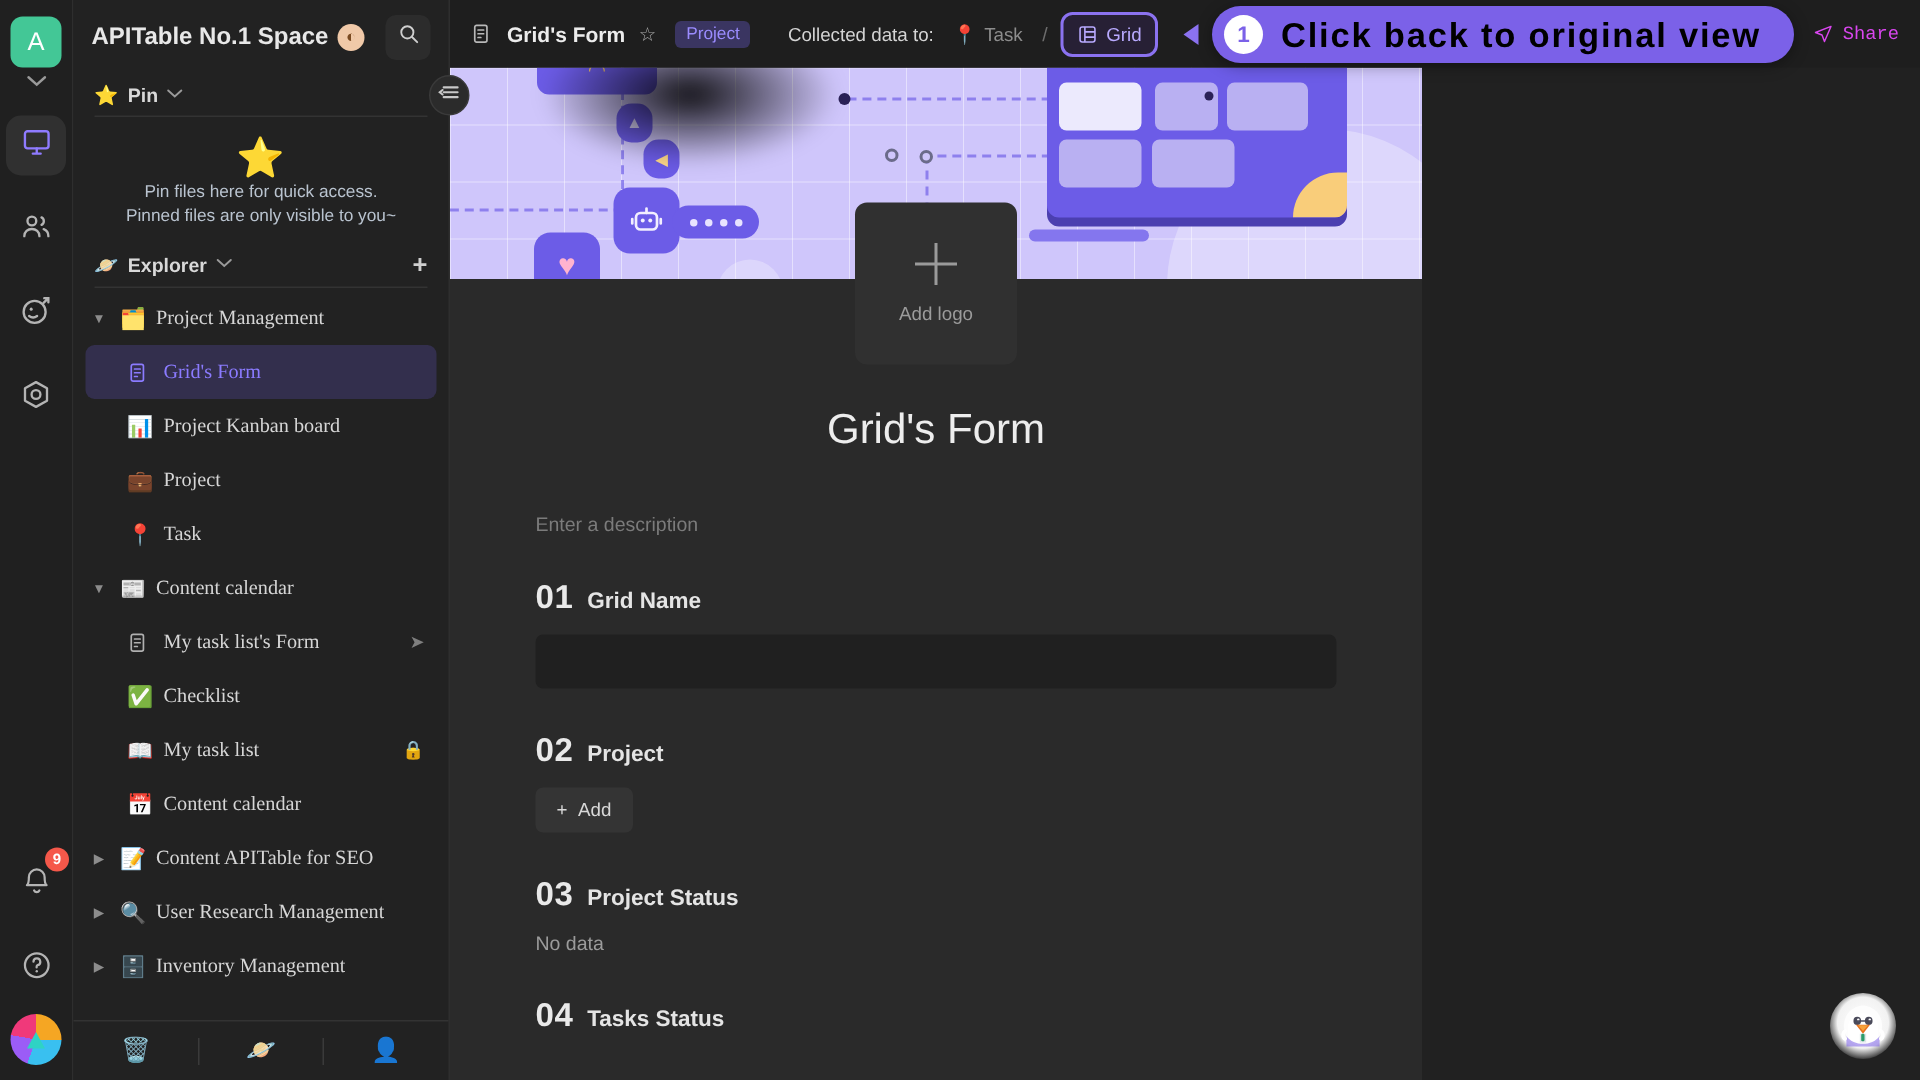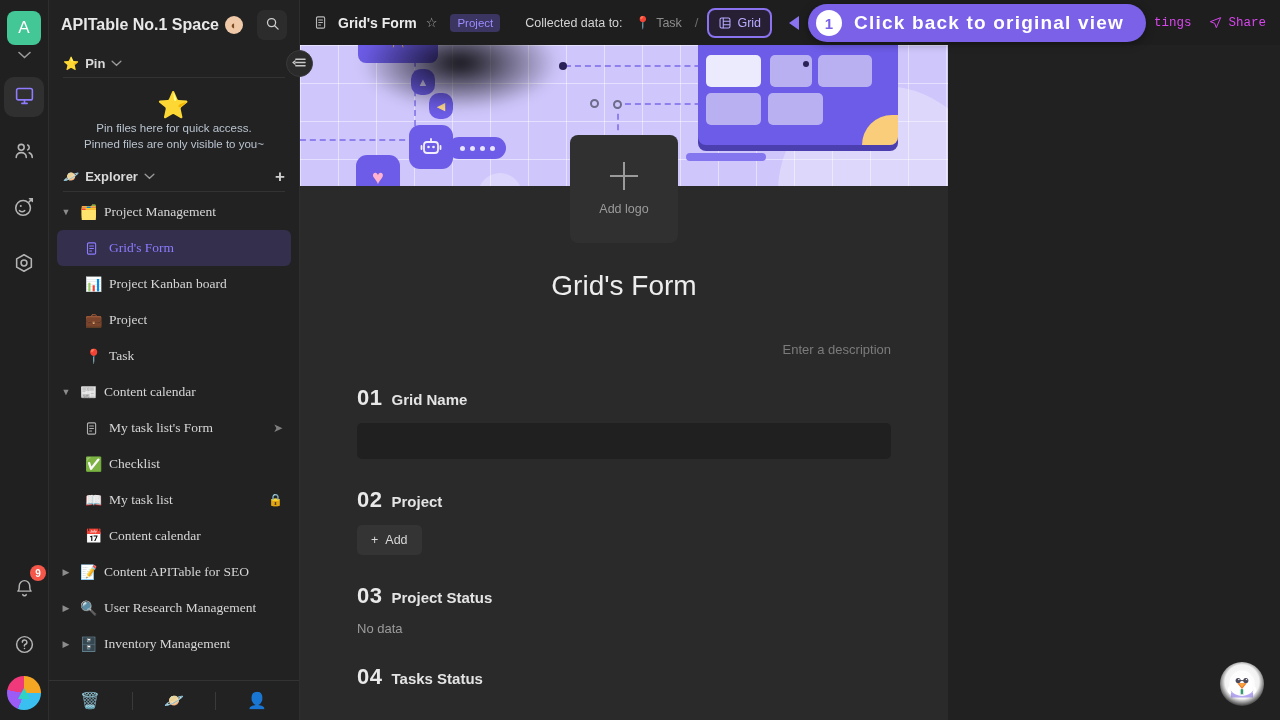--- a/index.html
+++ b/index.html
@@ -137,21 +137,21 @@
 
   .callout {
     position: absolute; left: 508px; top: 4px; height: 38px;
     background: #7b61e8; border-radius: 19px; display: flex; align-items: center;
     gap: 12px; padding: 0 22px 0 8px; z-index: 60; box-shadow: 0 2px 10px rgba(0,0,0,.35);
   }
   .callout-num {
     width: 26px; height: 26px; border-radius: 50%; background: #ffffff; color: #7b61e8;
     font-size: 15px; font-weight: 700; display: flex; align-items: center; justify-content: center;
   }
-  .callout-txt { color: #ffffff; font-size: 19px; font-weight: 700; letter-spacing: 1.2px; white-space: nowrap; }
+  .callout-txt { color: #000000; font-size: 23px; font-weight: 700; letter-spacing: 1.2px; white-space: nowrap; }
 
   
   .form-wrap { flex: 1; display: flex; background: #212121; overflow: hidden; }
   .form-panel { width: 648px; background: #2a2a2a; position: relative; }
   .banner { height: 141px; position: relative; overflow: hidden; background: #cfc6fb; }
   .grid-bg {
     position: absolute; inset: 0;
     background-image: linear-gradient(to right, rgba(255,255,255,.45) 1px, transparent 1px),
                       linear-gradient(to bottom, rgba(255,255,255,.45) 1px, transparent 1px);
     background-size: 38px 38px;
@@ -189,21 +189,21 @@
   .logo-plus { width: 28px; height: 28px; position: relative; }
   .logo-plus:before, .logo-plus:after {
     content: ""; position: absolute; background: #9a9a9a;
   }
   .logo-plus:before { left: 13px; top: 0; width: 2px; height: 28px; }
   .logo-plus:after { top: 13px; left: 0; height: 2px; width: 28px; }
   .logo-label { color: #9b9b9b; font-size: 12.5px; }
 
   .form-body { padding: 0 57px; }
   .form-title { text-align: center; color: #ededed; font-size: 28px; margin-top: 84px; }
-  .form-desc { color: #7b7b7b; font-size: 13px; margin-top: 40px; text-align: right; }
+  .form-desc { color: #7b7b7b; font-size: 13px; margin-top: 40px; }
   .q { margin-top: 28px; }
   .q-head { display: flex; align-items: baseline; gap: 9px; }
   .q-num { color: #e9e9e9; font-size: 22px; font-weight: 700; letter-spacing: .5px; }
   .q-lbl { color: #e4e4e4; font-size: 15px; font-weight: 700; }
   .q-input { margin-top: 12px; height: 36px; background: #202020; border-radius: 5px; }
   .q-add {
     margin-top: 12px; display: inline-flex; align-items: center; gap: 7px;
     background: #343434; color: #d8d8d8; font-size: 12.5px; border-radius: 5px;
     padding: 8px 14px;
   }

